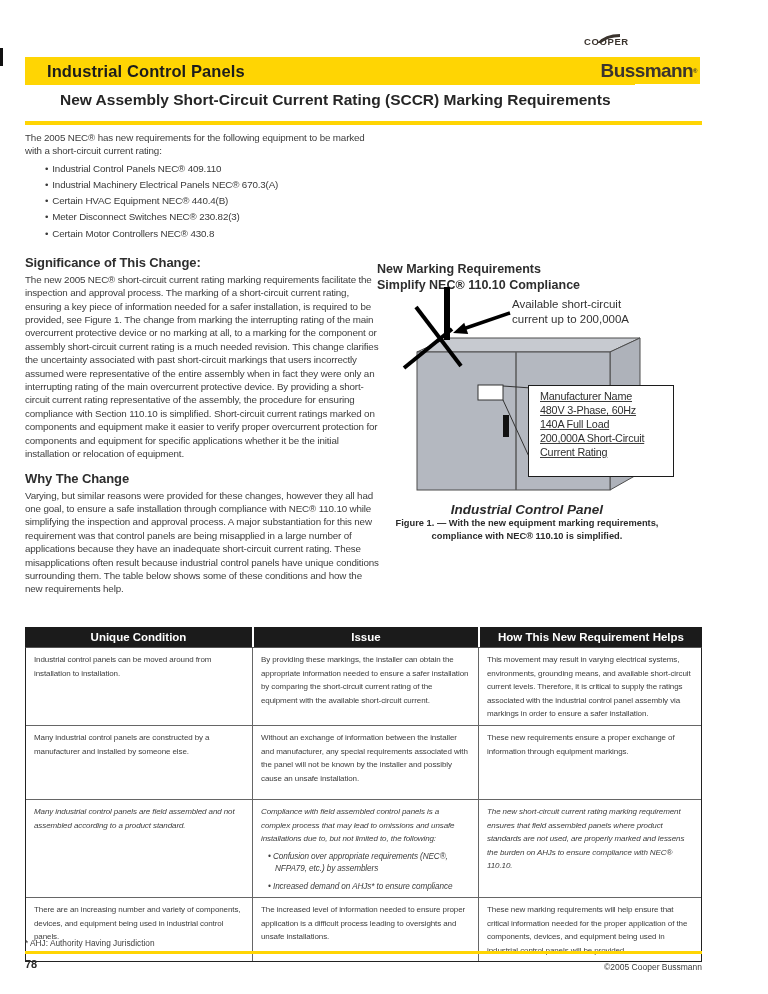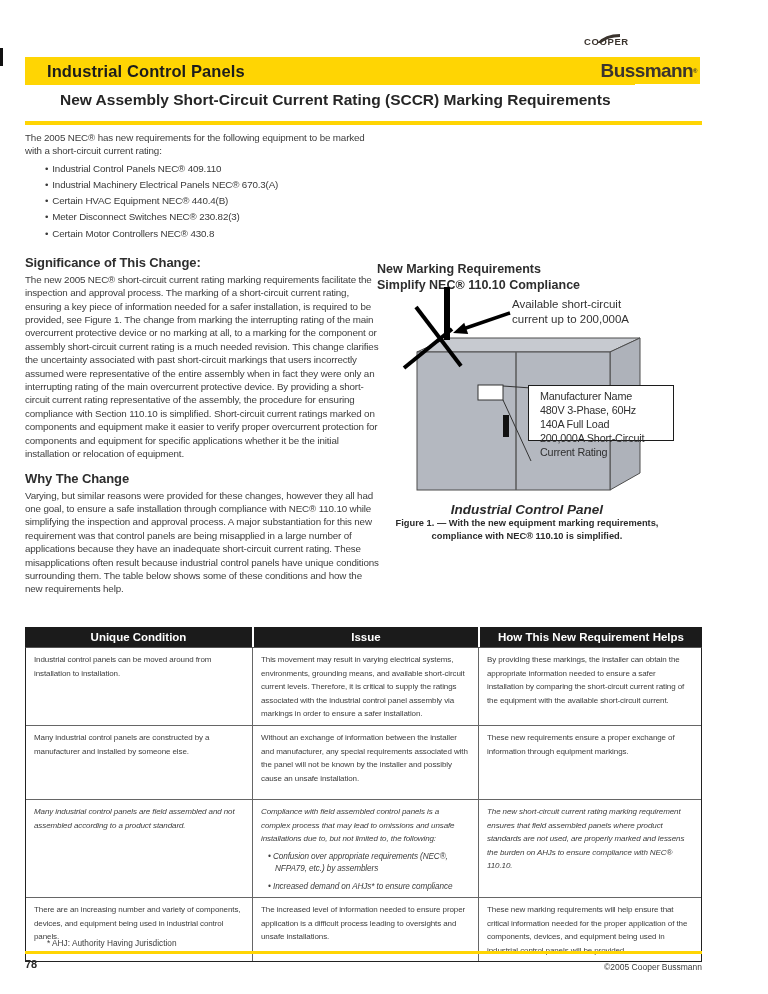--- a/index.html
+++ b/index.html
@@ -35,22 +35,22 @@
   .h2 { font-size:13px; font-weight:bold; color:#2e2e2e; letter-spacing:-0.1px; }
   .mt-sig { margin-top:13px; }
   .mt-why { margin-top:10px; }
   .mt-p { margin-top:3px; }
 
   
   .fig-heading { left:377px; top:262px; font-size:12.5px; font-weight:bold; line-height:15.5px;
                  color:#2e2e2e; }
   .avail-label { left:512px; top:297px; font-size:11.5px; line-height:14.5px; color:#333; }
   .fig-svg { left:395px; top:285px; }
-  .nameplate { left:528px; top:385px; width:146px; height:56px; background:#fff;
-               border:1.5px solid #1c1c1c; padding:3px 0 0 11px; }
+  .nameplate { left:528px; top:385px; width:146px; height:92px; background:#fff;
+               border:1.5px solid #1c1c1c; padding:3px 0 0 11px;text-decoration:underline; }
   .nameplate div { font-size:10.8px; line-height:14px; color:#2f2f2f; letter-spacing:-0.2px; }
   .fig-caption { left:379px; top:502px; width:296px; text-align:center; }
   .fig-caption .cap-title { font-size:13.5px; font-weight:bold; color:#2b2b2b;font-style:italic; }
   .fig-caption .cap-line { font-size:9.3px; font-weight:bold; line-height:13px; color:#2b2b2b; }
 
   
   .cond-table { left:25px; top:627px; width:677px; }
   .t-head { display:grid; grid-template-columns:227px 226px 224px; }
   .t-head .hcell { background:#1b1b1b; color:#fff; font-size:11.5px; font-weight:bold;
                    text-align:center; line-height:20px; height:20px; }
@@ -60,21 +60,21 @@
   .t-row + .t-row { border-top:1px solid #666; }
   .t-cell { font-size:8px; line-height:13.5px; letter-spacing:-0.1px; color:#3d3d3d;
             padding:5px 9px 4px 8px; }
   .t-cell + .t-cell { border-left:1px solid #666; }
   .r1 { min-height:77px; } .r2 { min-height:74px; } .r3 { min-height:79px;font-style:italic; } .r4 { min-height:58px; }
   .issue-bullets { list-style:none; margin-top:5px; }
   .issue-bullets li { font-size:8.2px; line-height:12.5px; padding-left:14px; text-indent:-7px;
                       margin-top:5px; }
 
   
-  .footnote { left:25px; top:938px; font-size:8.3px; color:#3d3d3d;padding-left:22px; }
+  .footnote { left:25px; top:938px; font-size:8.3px; color:#3d3d3d; }
   .rule-bottom { left:25px; top:951px; width:677px; height:3px; background:#FFD503; }
   .page-num { left:25px; top:958px; font-size:11px; font-weight:bold; color:#2b2b2b; }
   .copyright { left:402px; top:962px; width:300px; text-align:right; font-size:8.5px; color:#3d3d3d; }
 </style>
 </head>
 <body>
 
 <div id="page">
 
   <div class="abs scan-mark"></div>
@@ -158,22 +158,22 @@
 
   <div class="abs cond-table">
     <div class="t-head">
       <div class="hcell">Unique Condition</div>
       <div class="hcell">Issue</div>
       <div class="hcell">How This New Requirement Helps</div>
     </div>
     <div class="t-body">
       <div class="t-row r1">
         <div class="t-cell">Industrial control panels can be moved around from installation to installation.</div>
+        <div class="t-cell">By providing these markings, the installer can obtain the appropriate information needed to ensure a safer installation by comparing the short-circuit current rating of the equipment with the available short-circuit current.</div>
         <div class="t-cell">This movement may result in varying electrical systems, environments, grounding means, and available short-circuit current levels. Therefore, it is critical to supply the ratings associated with the industrial control panel assembly via markings in order to ensure a safer installation.</div>
-        <div class="t-cell">By providing these markings, the installer can obtain the appropriate information needed to ensure a safer installation by comparing the short-circuit current rating of the equipment with the available short-circuit current.</div>
       </div>
       <div class="t-row r2">
         <div class="t-cell">Many industrial control panels are constructed by a manufacturer and installed by someone else.</div>
         <div class="t-cell">Without an exchange of information between the installer and manufacturer, any special requirements associated with the panel will not be known by the installer and possibly cause an unsafe installation.</div>
         <div class="t-cell">These new requirements ensure a proper exchange of information through equipment markings.</div>
       </div>
       <div class="t-row r3">
         <div class="t-cell">Many industrial control panels are field assembled and not assembled according to a product standard.</div>
         <div class="t-cell">
           <span>Compliance with field assembled control panels is a complex process that may lead to omissions and unsafe installations due to, but not limited to, the following:</span>

